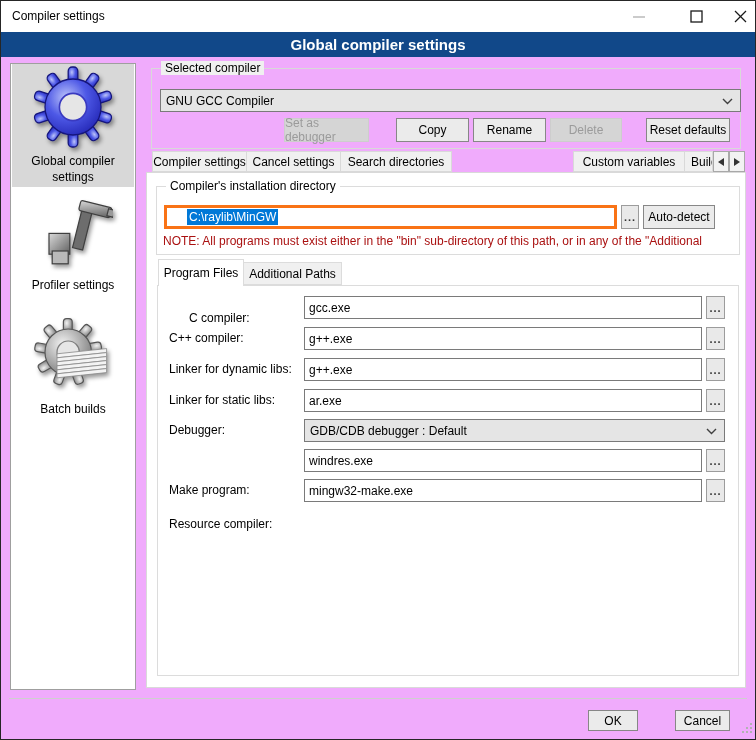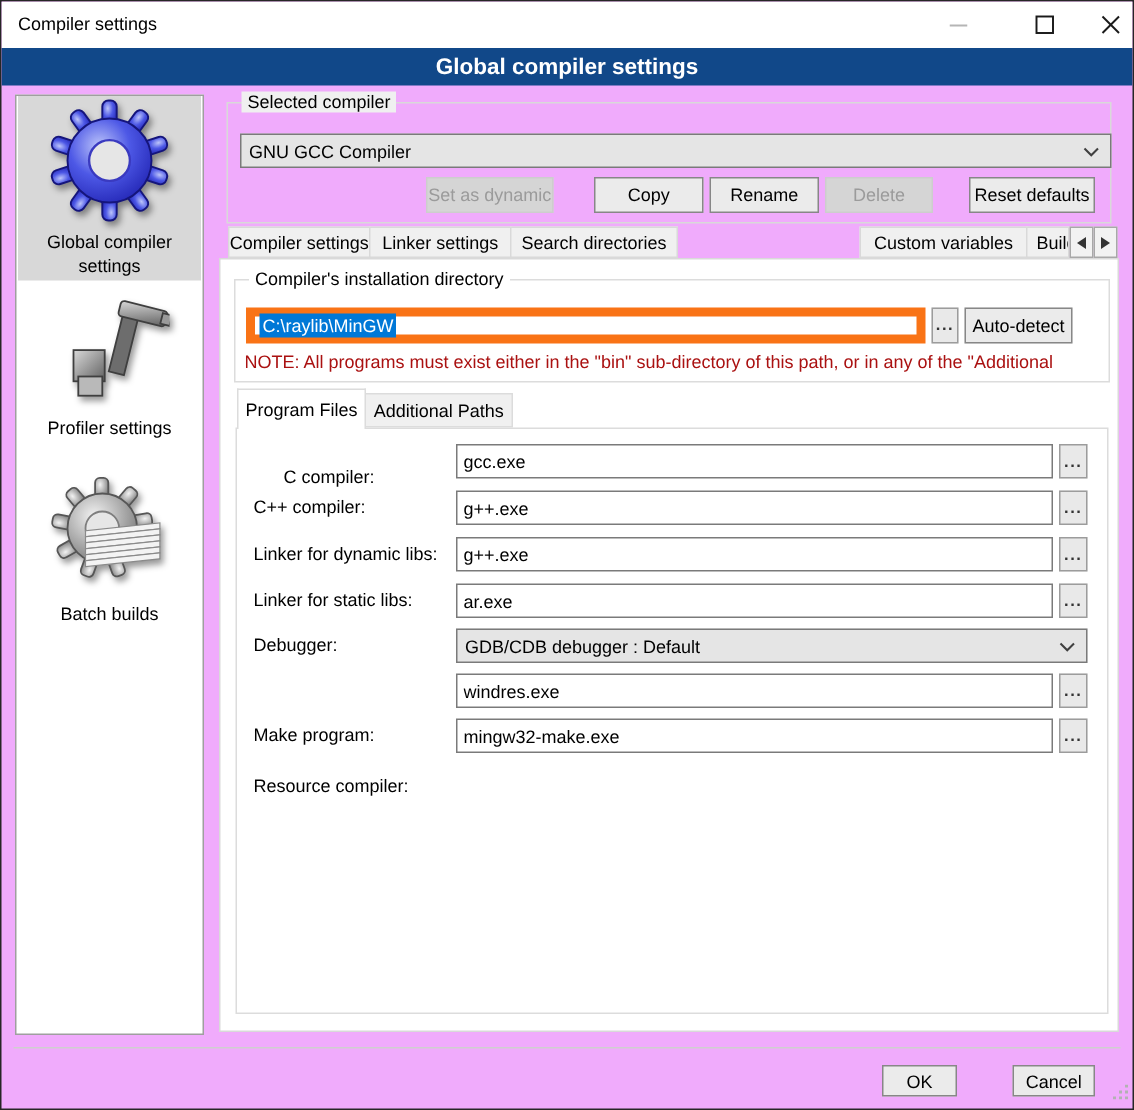--- a/index.html
+++ b/index.html
@@ -41,21 +41,21 @@
   .browse { position:absolute; background:#e9e9e9; border:1px solid #9c9c9c; font-size:11px; font-weight:bold;
             display:flex; align-items:center; justify-content:center; letter-spacing:1px; color:#333; }
   
   .page { position:absolute; background:#fff; border:1px solid #d9d9d9; }
   .tab { position:absolute; background:#f0f0f0; border:1px solid #d9d9d9; font-size:12px;
          display:flex; align-items:center; justify-content:center; white-space:nowrap; overflow:hidden; z-index:2; }
   .tab.active { background:#fff; border-bottom:none; z-index:3; }
   .tabarrow { position:absolute; width:16px; height:21px; background:#f2f2f2; border:1px solid #a8a8a8;
               display:flex; align-items:center; justify-content:center; z-index:2; }
   
-  .dirinput { position:absolute; background:#fff; border:6px solid #f97316; display:flex; align-items:center; padding-left:3px; }
+  .dirinput { position:absolute; background:#fff; border:3px solid #f97316; display:flex; align-items:center; padding-left:20px; }
   .dirinput .sel { background:#0078d7; color:#fff; font-size:12px; padding:1px 2px; white-space:nowrap; }
   .note { position:absolute; color:#aa1111; font-size:12px; white-space:nowrap; overflow:hidden; }
   .fieldlabel { position:absolute; font-size:12px; color:#000; white-space:nowrap; }
   .footer-line { position:absolute; left:8px; top:697px; width:738px; height:1px; background:#cfcfcf; }
   .grip { position:absolute; right:3px; bottom:3px; }
 </style>
 </head>
 <body>
 
 <div id="window">
@@ -176,30 +176,30 @@
     <span class="grouplabel on-gray">Selected compiler</span>
   </div>
   <div class="combo" style="left:159px; top:88px; width:581px; height:23px;">
     <span class="val">GNU GCC Compiler</span>
     <span class="chev">
       <svg width="11" height="7">
           <polyline points="1,1 5.5,5.5 10,1" fill="none" stroke="#404040" stroke-width="1.4"></polyline>
         </svg>
     </span>
   </div>
-  <div class="btn disabled" style="left:283px; top:117px; width:85px; height:24px;">Set as dynamic</div>
+  <div class="btn disabled" style="left:283px; top:117px; width:85px; height:24px;">Set as debugger</div>
   <div class="btn" style="left:395px; top:117px; width:73px; height:24px;">Copy</div>
   <div class="btn" style="left:472px; top:117px; width:73px; height:24px;">Rename</div>
   <div class="btn disabled" style="left:549px; top:117px; width:72px; height:24px;">Delete</div>
   <div class="btn" style="left:645px; top:117px; width:84px; height:24px;">Reset defaults</div>
 
   <div class="page" style="left:145px; top:171px; width:600px; height:516px; z-index:1;"></div>
 
   <div class="tab" style="left:151px; top:150px; width:95px; height:21px;">Compiler settings</div>
-  <div class="tab" style="left:245px; top:150px; width:95px; height:21px;">Linker settings</div>
+  <div class="tab" style="left:245px; top:150px; width:95px; height:21px;">Cancel settings</div>
   <div class="tab" style="left:339px; top:150px; width:112px; height:21px;">Search directories</div>
   <div class="tab" style="left:572px; top:150px; width:112px; height:21px;">Custom variables</div>
   <div class="tab" style="left:683px; top:150px; width:29px; height:21px; justify-content:flex-start; padding-left:6px;">Build</div>
   <div class="tabarrow" style="left:712px; top:150px;">
     <svg width="6" height="8">
         <polygon points="6,0 0,4 6,8" fill="#333"></polygon>
       </svg>
   </div>
   <div class="tabarrow" style="left:728px; top:150px;">
     <svg width="6" height="8">

